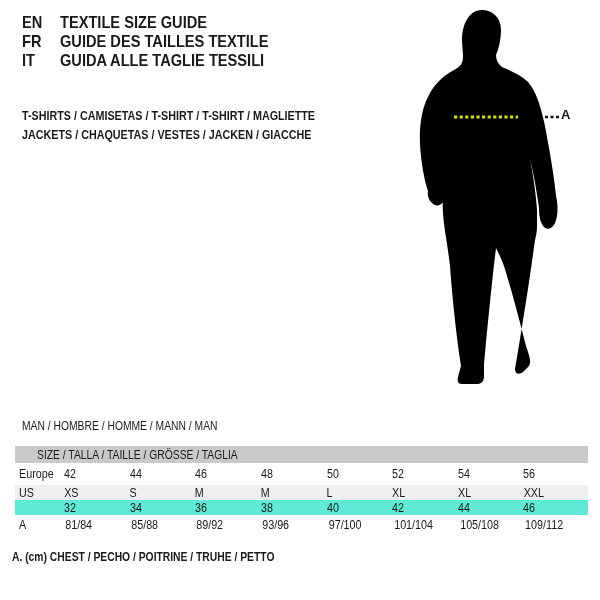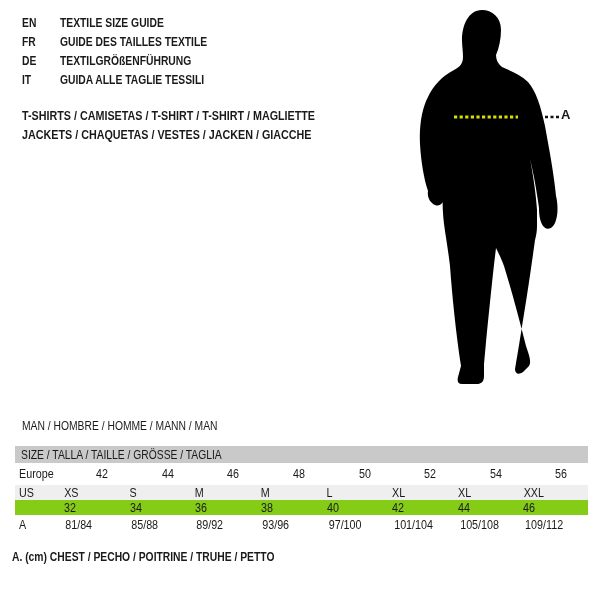--- a/index.html
+++ b/index.html
@@ -4,59 +4,55 @@
 <style>
   html,body { margin:0; padding:0; }
   body {
     width:600px; height:600px; background:#ffffff; position:relative;
     font-family:"Liberation Sans", sans-serif; color:#1a1a1a; overflow:hidden;
   }
   .cond   { display:inline-block; transform:scaleX(0.86); transform-origin:0 50%; white-space:nowrap; }
   .cond-c { display:inline-block; transform:scaleX(0.86); transform-origin:50% 50%; white-space:nowrap; }
 
   .lang-list { position:absolute; left:22px; top:13px; }
-  .lang-row  { display:flex; height:19px; align-items:center; font-weight:bold; font-size:12px; }
+  .lang-row  { display:flex; height:19px; align-items:center; font-weight:bold; font-size:17px; }
   .lang-code { width:38px; }
 
   .categories { position:absolute; left:22px; top:106px; font-weight:bold; font-size:12.5px; }
   .cat-line   { height:19px; display:flex; align-items:center; }
 
   .figure    { position:absolute; left:405px; top:4px; width:160px; height:390px; }
   .dash-seg  { position:absolute; }
   .measure-a { position:absolute; left:561px; top:107px; font-size:13px; font-weight:bold; }
 
   .section-title { position:absolute; left:22px; top:419px; font-weight:normal; font-size:12px; }
 
   .size-table { position:absolute; left:15px; top:446px; width:573px; font-size:12.5px; }
-  .tbl-header { height:17px; background:#c9c9c9; display:flex; align-items:center; padding-left:6px; font-size:12px; }
+  .tbl-header { height:17px; background:#c9c9c9; display:flex; align-items:center; padding-left:22px; font-size:12px; }
   .tbl-row    { display:grid; grid-template-columns:48px repeat(8,1fr); align-items:center; }
-  .row-europe { height:22px;gap:32px; }
+  .row-europe { height:22px; }
   .row-us     { height:15px; background:#efefef; }
-  .row-alt    { height:15px; background:#84cc16; }
+  .row-alt    { height:15px; background:#5eead4; }
   .row-a      { height:20px; }
   .row-label  { padding-left:4px; text-align:left; }
   .cell       { text-align:left; }
 
   .footnote { position:absolute; left:12px; top:550px; font-weight:bold; font-size:12px; }
 </style>
 </head>
 <body>
 
 <div class="lang-list">
   <div class="lang-row">
     <span class="lang-code"><span class="cond">EN</span></span>
     <span class="cond">TEXTILE SIZE GUIDE</span>
   </div>
   <div class="lang-row">
     <span class="lang-code"><span class="cond">FR</span></span>
     <span class="cond">GUIDE DES TAILLES TEXTILE</span>
-  </div>
-  <div class="lang-row">
-    <span class="lang-code"><span class="cond">DE</span></span>
-    <span class="cond">TEXTILGRÖßENFÜHRUNG</span>
   </div>
   <div class="lang-row">
     <span class="lang-code"><span class="cond">IT</span></span>
     <span class="cond">GUIDA ALLE TAGLIE TESSILI</span>
   </div>
 </div>
 
 <div class="categories">
   <div class="cat-line">
       <span class="cond">T-SHIRTS / CAMISETAS / T-SHIRT / T-SHIRT / MAGLIETTE</span>

